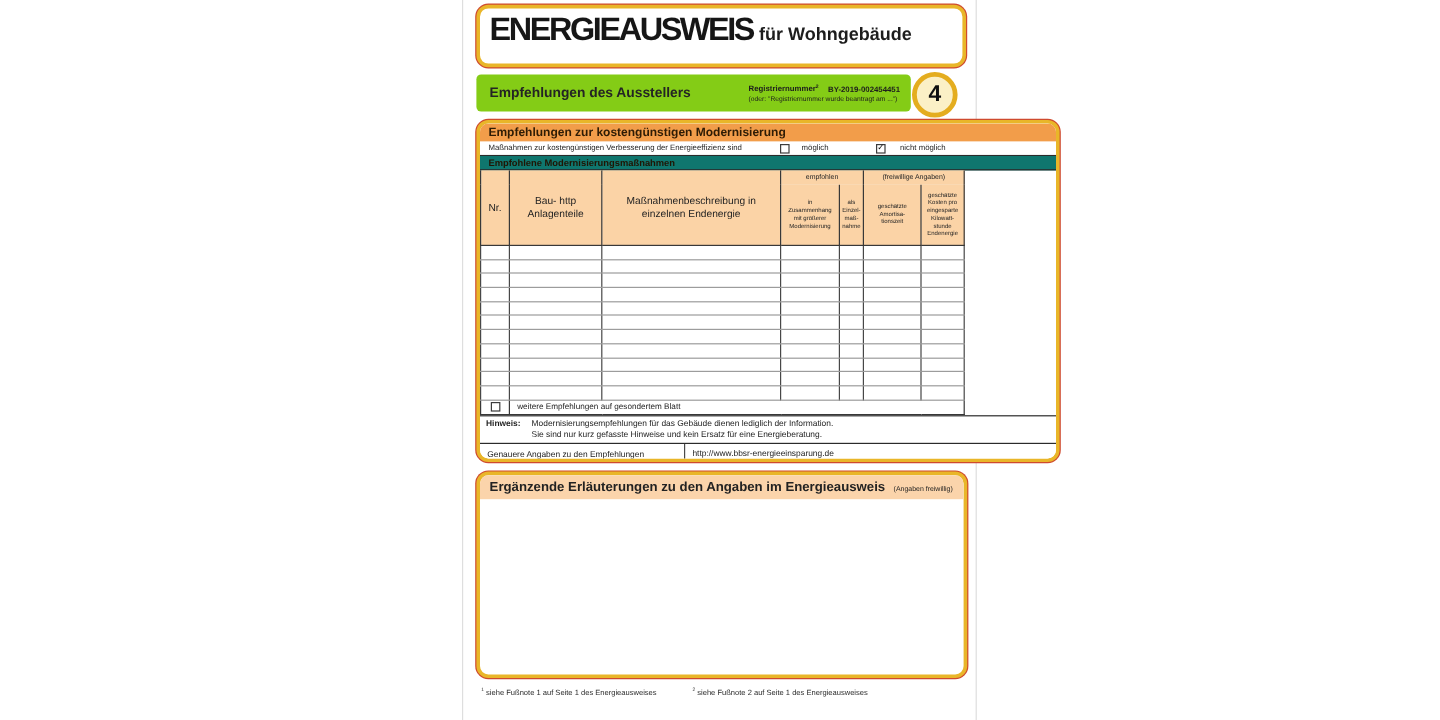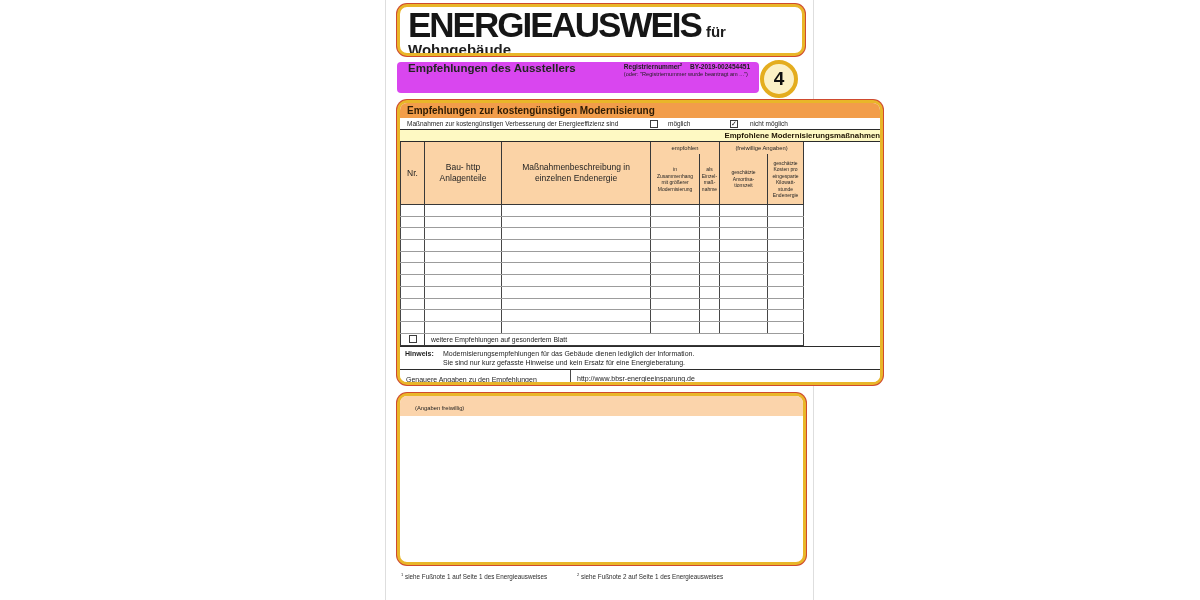--- a/index.html
+++ b/index.html
@@ -12,49 +12,49 @@
   .edge-l{left:385px;} .edge-r{left:813px;}
 
   
   .gbox{
     position:absolute;background:#fff;border:3px solid #e9b629;border-radius:10px;
     box-shadow:0 0 0 1px #cf4a2e;box-sizing:border-box;overflow:hidden;
   }
 
   
   .hdr{left:397px;top:4px;width:408px;height:52px;padding:1px 0 0 8px;}
-  .main-title{font-size:35px;font-weight:bold;letter-spacing:-2px;line-height:33px;color:#161616;white-space:nowrap;}
+  .main-title{font-size:27px;font-weight:bold;letter-spacing:-2px;line-height:33px;color:#161616;white-space:nowrap;}
   .title-suffix{font-size:15px;font-weight:bold;letter-spacing:0;margin-left:5px;}
   sup.fn{font-size:0.65em;vertical-align:super;}
 
   
-  .issuer{position:absolute;left:397px;top:62px;width:362px;height:31px;background:#d946ef;
-    border-radius:4px;display:flex;align-items:flex-start;box-sizing:border-box;}
+  .issuer{position:absolute;left:397px;top:62px;width:362px;height:31px;background:#84cc16;
+    border-radius:4px;display:flex;align-items:center;box-sizing:border-box;}
   .issuer-title{font-size:11.5px;font-weight:bold;margin-left:11px;color:#242424;}
   .registry{margin-left:auto;margin-right:9px;}
   .registry-l1{font-size:6.5px;font-weight:bold;white-space:nowrap;}
   .registry-num{margin-left:6px;}
   .registry-l2{font-size:5.6px;margin-top:1px;white-space:nowrap;}
   .pagecircle{position:absolute;left:760px;top:60px;width:38px;height:38px;border-radius:50%;
     background:#fbf0c6;border:4px solid #e4ad1f;box-sizing:border-box;display:flex;
     align-items:center;justify-content:center;font-size:19px;font-weight:bold;color:#101010;}
 
   
   .mod{left:397px;top:100px;width:486px;height:285px;display:flex;flex-direction:column;}
   .sec-band{height:15px;background:#f29d4a;font-size:10px;font-weight:bold;line-height:15px;
     padding-left:7px;color:#2e1c05;flex:0 0 auto;}
   .measure-row{height:11px;position:relative;background:#fff;font-size:6.5px;flex:0 0 auto;}
   .measure-row span{position:absolute;top:2px;white-space:nowrap;}
   .mr-statement{left:7px;}
   .mr-lbl1{left:268px;} .mr-lbl2{left:350px;}
   .cb{position:absolute;top:2px;width:6px;height:6px;border:1px solid #3c3c3c;background:#fff;
     font-size:7px;line-height:6px;text-align:center;color:#111;box-sizing:content-box;}
   .cb1{left:250px;} .cb2{left:330px;}
-  .tbl-title-band{height:13px;background:#fef9c3;border-top:1px solid #2b2b2b;border-bottom:1px solid #2b2b2b;
-    font-size:7.8px;font-weight:bold;line-height:11px;padding-left:22px;box-sizing:border-box;color:#201504;flex:0 0 auto;text-align:right;}
+  .tbl-title-band{height:13px;background:#0f766e;border-top:1px solid #2b2b2b;border-bottom:1px solid #2b2b2b;
+    font-size:7.8px;font-weight:bold;line-height:11px;padding-left:7px;box-sizing:border-box;color:#201504;flex:0 0 auto;}
 
   table.rec{width:403px;border-collapse:collapse;table-layout:fixed;flex:0 0 auto;}
   table.rec th{background:#fbd3a6;border:1px solid #383838;font-weight:normal;color:#242424;
     padding:0;vertical-align:middle;text-align:center;}
   table.rec thead tr th{border-top:hidden;}
   th.main{font-size:8.5px;line-height:1.25;}
   th.group{font-size:5.8px;height:12px;border-bottom:hidden;}
   th.sub{font-size:5px;height:50px;border-top:hidden;line-height:1.3;white-space:pre-line;}
   .preline{white-space:pre-line;}
   table.rec td{border:1px solid #9c9c9c;border-left-color:#474747;border-right-color:#474747;
@@ -281,20 +281,21 @@
 
   <div class="details-block">
     <div class="details-left">Genauere Angaben zu den Empfehlungen
 sind erhältlich bei/unter:</div>
     <div class="details-right">http://www.bbsr-energieeinsparung.de</div>
   </div>
 </div>
 
 <div class="gbox supp">
   <div class="supp-band">
+    <span class="supp-title">Ergänzende Erläuterungen zu den Angaben im Energieausweis</span>
     <span class="supp-note">(Angaben freiwillig)</span>
   </div>
 </div>
 
 <div class="footnote fn1">
   <sup class="fn">1</sup>
   <span>siehe Fußnote 1 auf Seite 1 des Energieausweises</span>
 </div>
 <div class="footnote fn2">
   <sup class="fn">2</sup>

